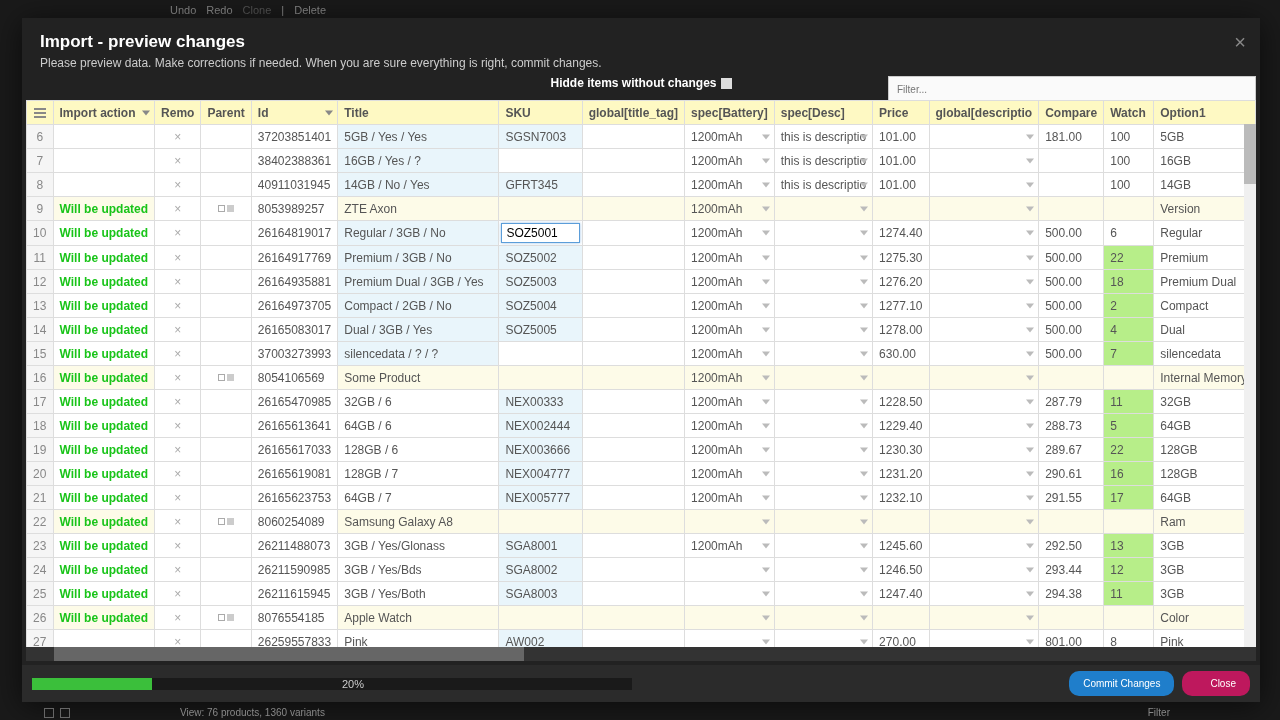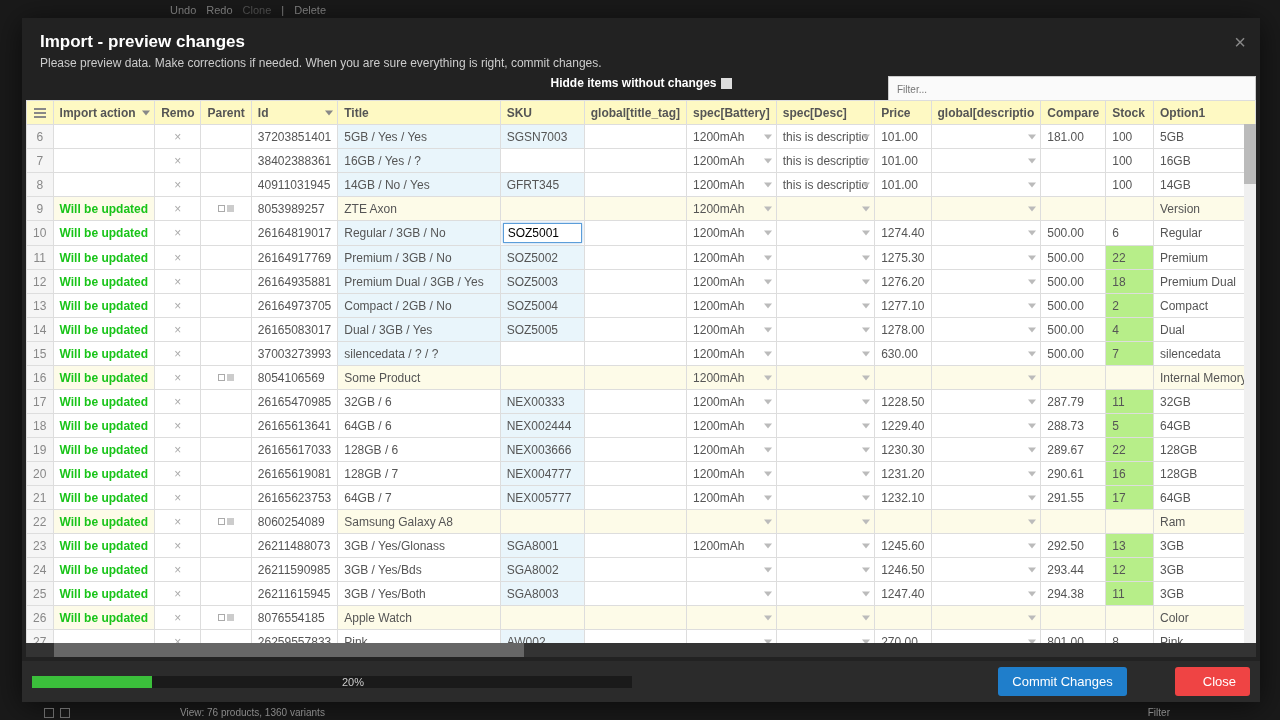--- a/index.html
+++ b/index.html
@@ -42,23 +42,23 @@
 .burger div { width:12px; height:2px; background:#888; margin:2px auto;}
 
 .hscroll { height:14px; background:#333; position:relative; margin:0 0 0 0;}
 .hscroll .thumb { position:absolute; left:28px; width:470px; height:100%; background:#666;}
 
 .footer-bar { background:#2b2b2b; padding:6px 10px; display:flex; align-items:center; gap:19px; position:relative;}
 .progress { height:12px; width:600px; background:#1a1a1a; position:relative;}
 .progress .fill { position:absolute; left:0; top:0; height:100%; width:20%; background:#3bbf3b;}
 .pct { color:#ccc; font-size:11px; position:absolute; left:320px;}
 .btns { margin-left:auto; display:flex; gap:8px;}
-.btn { padding:7px 14px; border-radius:3px; font-size:13px; border:none; cursor:pointer; color:#fff;margin-left:40px;}
+.btn { padding:7px 14px; border-radius:10px; font-size:10px; border:none; cursor:pointer; color:#fff;}
 .btn.primary { background:#1f7ecb; }
-.btn.success { background:#ef4444;padding-left:28px; }
+.btn.success { background:#be185d;padding-left:28px; }
 
 .status { position:absolute; bottom:2px; left:180px; color:#888; font-size:10px;}
 .status-right { position:absolute; bottom:2px; right:110px; color:#888; font-size:10px;margin-left:24px;}
 .vicons { position:absolute; bottom:2px; left:44px; color:#888; font-size:10px; display:flex; gap:6px;}
 .vicons span { width:10px; height:10px; border:1px solid #666; display:inline-block;}
 
 .vscroll { position:absolute; right:0; top:24px; bottom:0; width:12px; background:#f0f0f0;}
 .vscroll .thumb { position:absolute; top:0; height:60px; width:100%; background:#bbb;}
 </style>
 </head>
@@ -118,21 +118,21 @@
               <th>Parent</th>
               <th>Id<span class="arr"></span></th>
               <th>Title</th>
               <th>SKU</th>
               <th>global[title_tag]</th>
               <th>spec[Battery]</th>
               <th>spec[Desc]</th>
               <th>Price</th>
               <th>global[descriptio</th>
               <th>Compare</th>
-              <th>Stock</th>
+              <th>Watch</th>
               <th>Option1</th>
             </tr>
           </thead>
           <tbody>
             <tr>
               <td class="rownum">6</td>
               <td></td>
               <td class="rm">×</td>
               <td></td>
               <td>37203851401</td>

